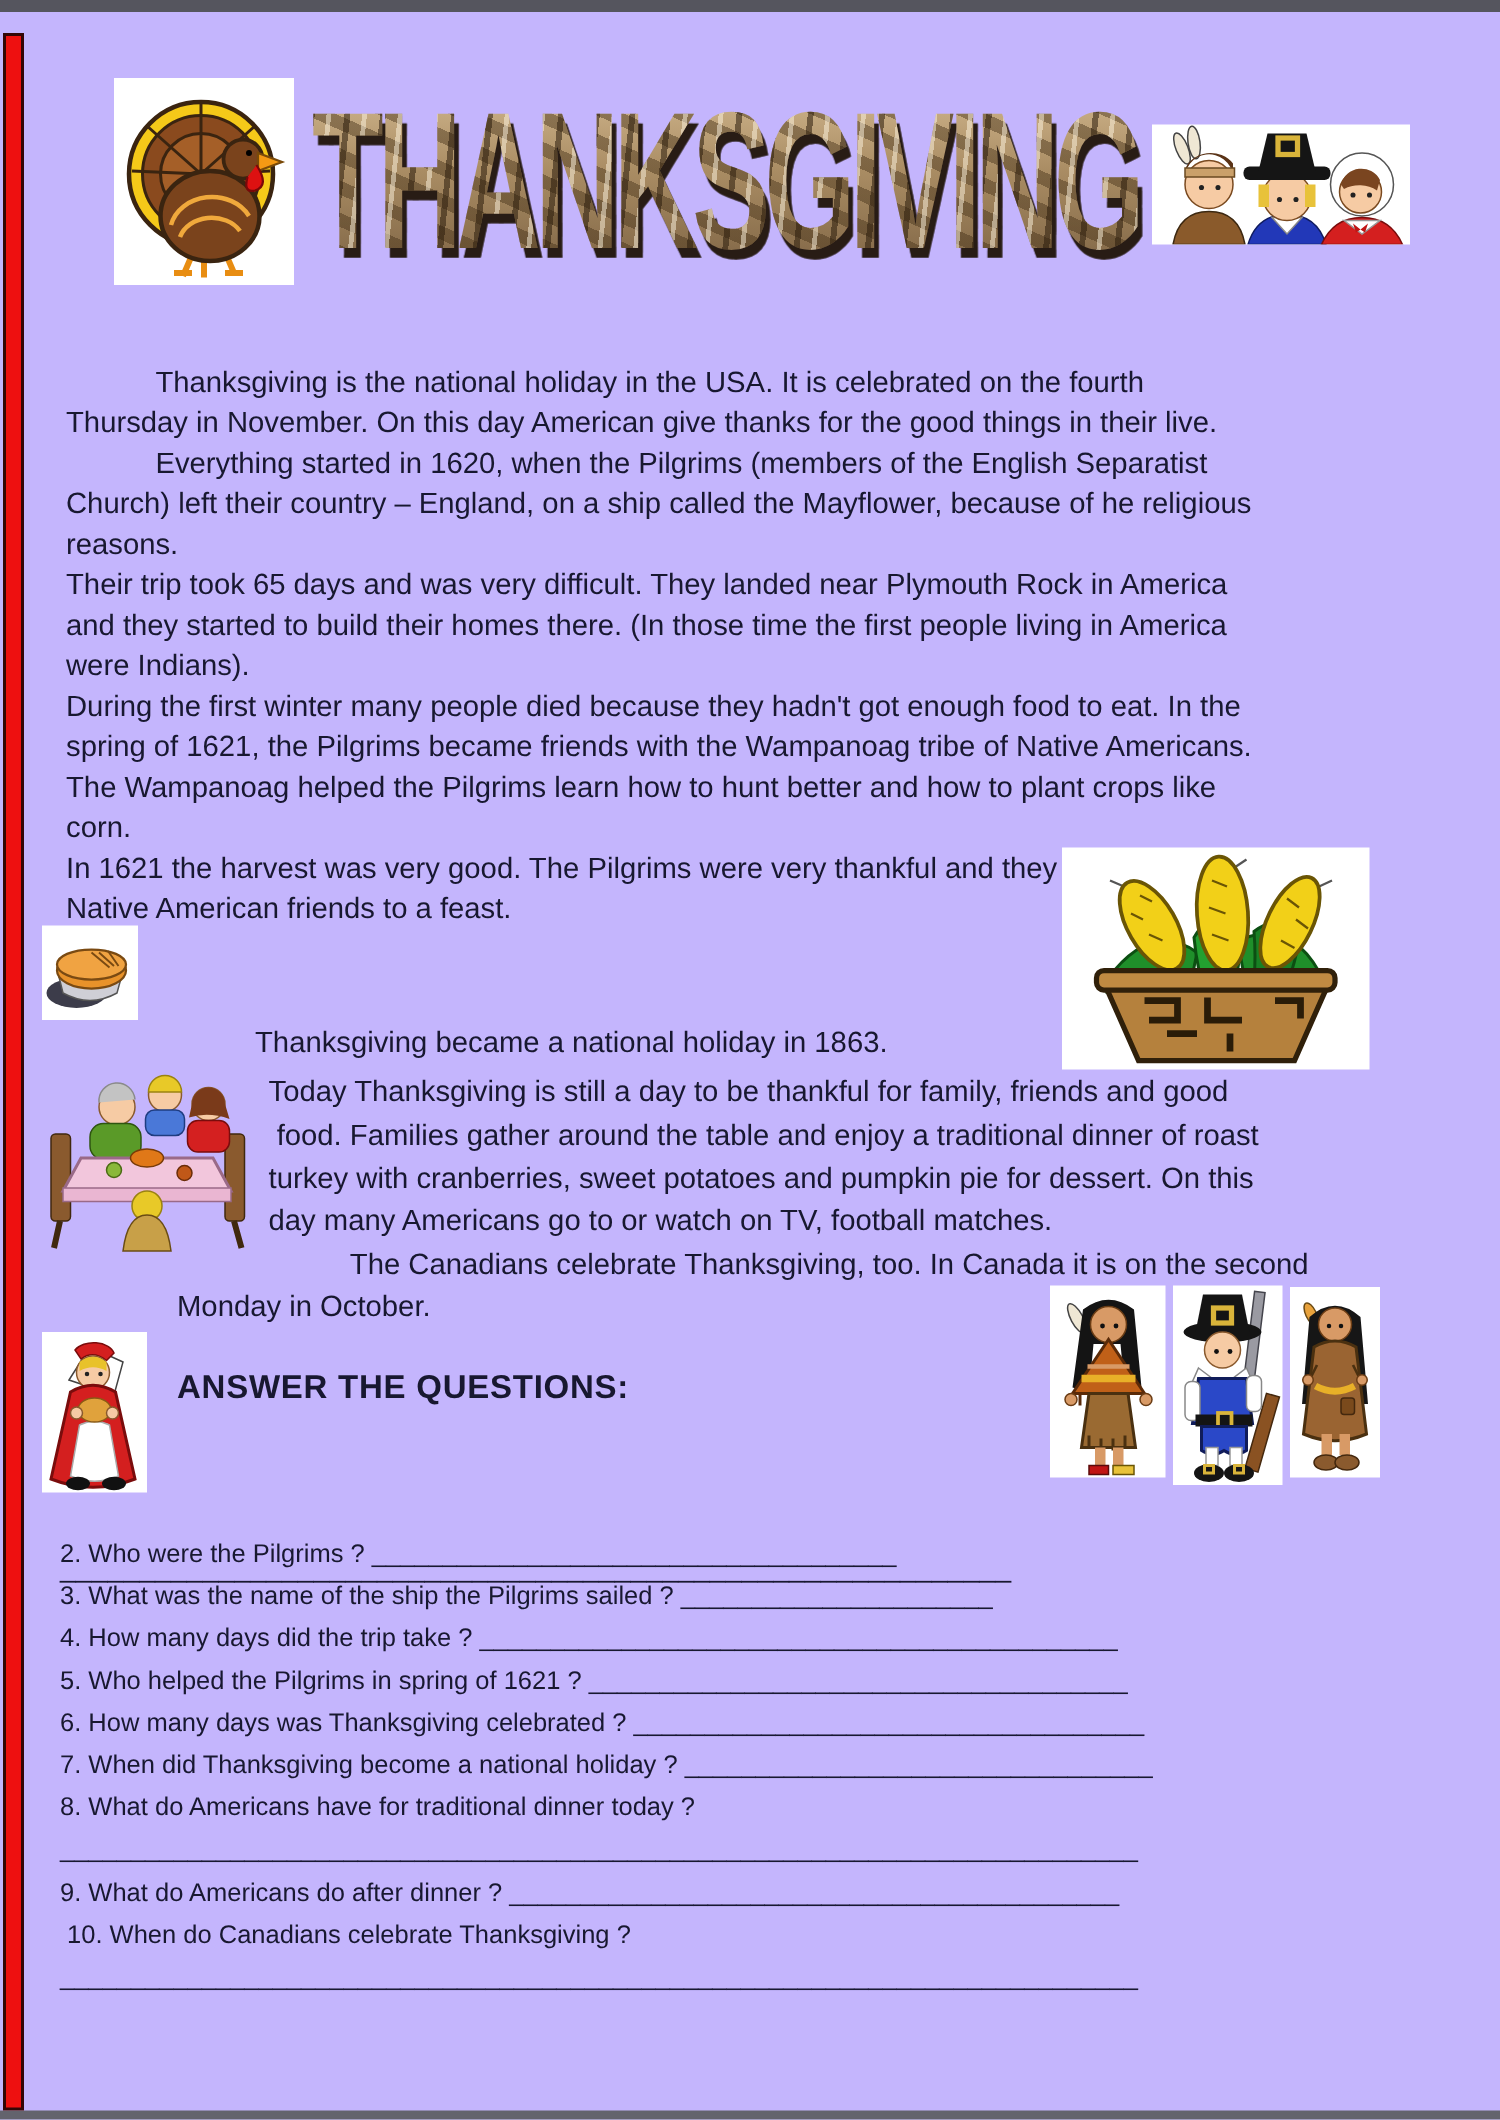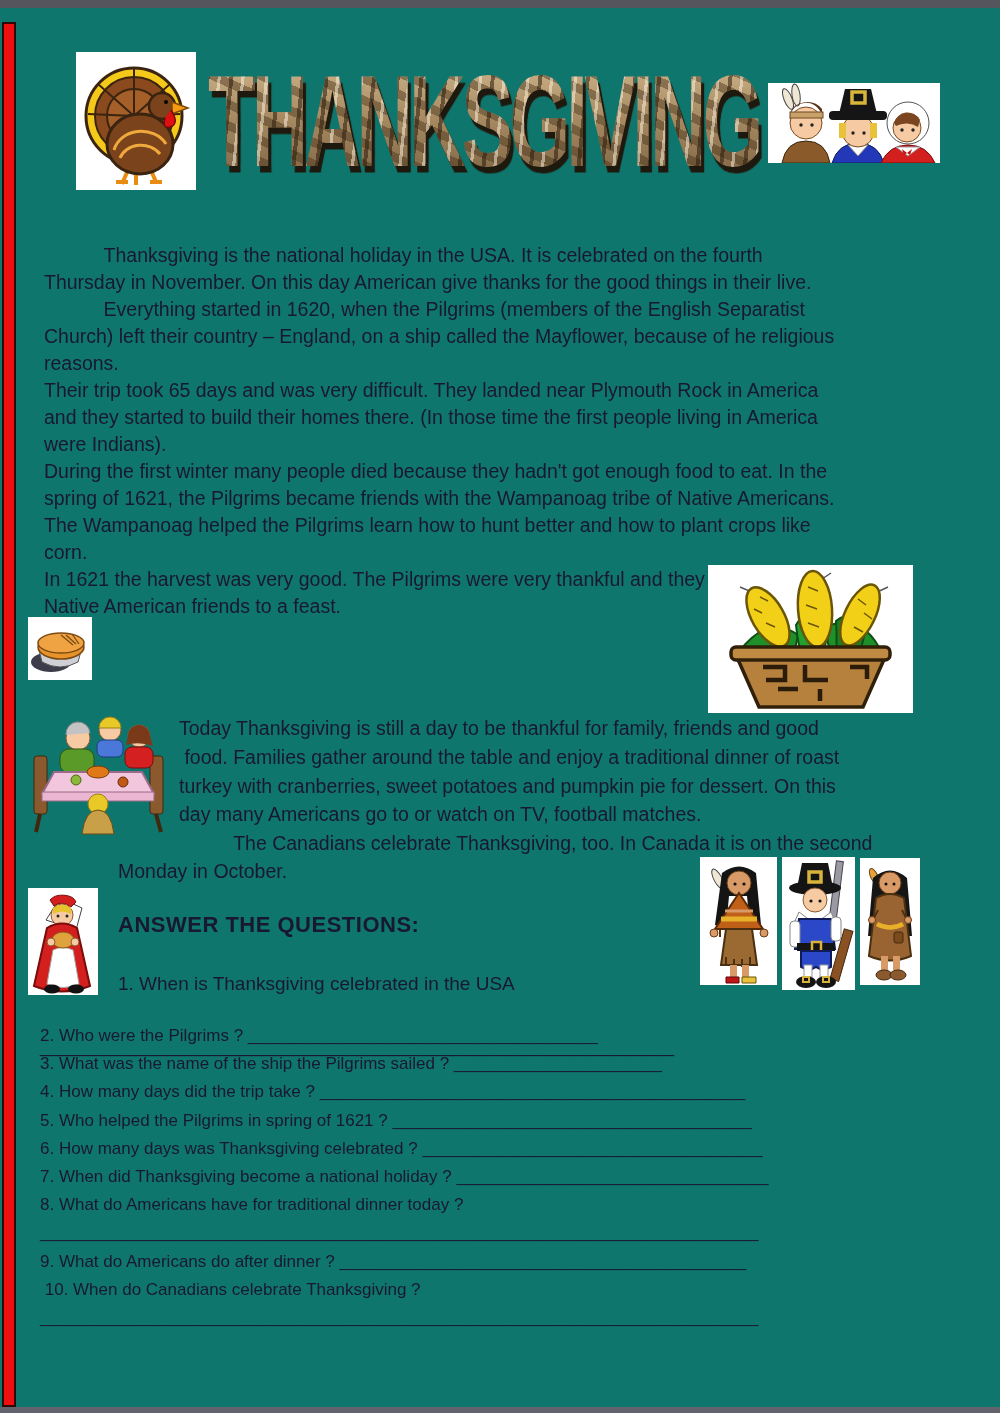--- a/index.html
+++ b/index.html
@@ -1,18 +1,18 @@
 <!DOCTYPE html>
 <html><head>
 <meta charset="utf-8">
 <style>
   html,body { margin:0; padding:0; background:#9a9aa6; }
   .page {
     position:relative; width:1000px; height:1413px; margin:0 auto;
-    background:#0f766e; overflow:hidden;
+    background:#c4b5fd; overflow:hidden;
     font-family:"Liberation Sans", sans-serif; color:#181830;
   }
   .edge-bar { position:absolute; left:0; width:1000px; background:#55555e; }
   .edge-top { top:0; height:8px; }
   .edge-bottom { top:1407px; height:6px; background:#63636d; }
   .red-stripe {
     position:absolute; left:2px; top:22px; width:14px; height:1385px;
     background:#ee1010; border:2px solid #330606; box-sizing:border-box;
   }
   .img-box { position:absolute; background:#ffffff; overflow:hidden; }
@@ -128,20 +128,21 @@
   <div class="img-box" style="left:28px; top:617px; width:64px; height:63px;">
     <svg viewBox="0 0 64 63">
       <ellipse cx="23" cy="45" rx="20" ry="10" fill="#3c3c4a"></ellipse>
       <path d="M11 33 q22 15 42 1 l-3 11 q-18 10 -36 0 z" fill="#cfcfd6" stroke="#555"></path>
       <ellipse cx="33" cy="30" rx="23" ry="12" fill="#e8922a" stroke="#7a4a12" stroke-width="1.5"></ellipse>
       <ellipse cx="33" cy="26" rx="23" ry="10" fill="#f0a342" stroke="#7a4a12" stroke-width="1.5"></ellipse>
       <path d="M38 18 l10 9 M44 17 l7 10 M33 18 l12 10" stroke="#7a4a12" stroke-width="1.3" fill="none"></path>
     </svg>
   </div>
 
+  <div class="text b1863">Thanksgiving became a national holiday in 1863.</div>
 
   <div class="img-box" style="left:708px; top:565px; width:205px; height:148px;">
     <svg viewBox="0 0 205 148">
       <path d="M100 30 v-22 M60 34 l-28 -12 M150 36 l30 -14 M105 20 l18 -12" stroke="#555" stroke-width="1.5" fill="none"></path>
       <path d="M30 88 q30 -40 60 -18 l-6 30 q-30 -16 -54 -4 z" fill="#1f8f2a" stroke="#0c4f12" stroke-width="2"></path>
       <path d="M175 90 q-20 -44 -58 -28 l6 32 q26 -14 52 0 z" fill="#1f8f2a" stroke="#0c4f12" stroke-width="2"></path>
       <path d="M88 60 q14 -24 34 -10 q-4 30 -10 56 l-14 2 q-8 -26 -10 -48 z" fill="#23a030" stroke="#0c4f12" stroke-width="2"></path>
       <path d="M128 56 q18 -14 30 6 q-6 34 -22 54 l-10 -8 q4 -28 2 -52 z" fill="#188024" stroke="#0c4f12" stroke-width="2"></path>
       <ellipse cx="60" cy="52" rx="16" ry="33" fill="#f2d018" stroke="#6a5505" stroke-width="2.5" transform="rotate(-30 60 52)"></ellipse>
       <ellipse cx="107" cy="44" rx="17" ry="38" fill="#f2d018" stroke="#6a5505" stroke-width="2.5" transform="rotate(-4 107 44)"></ellipse>
@@ -275,21 +276,20 @@
         </g>
       <circle cx="12" cy="62" r="3.5" fill="#d89a66" stroke="#6a3c14"></circle>
       <circle cx="48" cy="62" r="3.5" fill="#d89a66" stroke="#6a3c14"></circle>
       <rect x="21" y="98" width="7" height="14" fill="#d89a66"></rect>
       <rect x="33" y="98" width="7" height="14" fill="#d89a66"></rect>
       <ellipse cx="24" cy="117" rx="8" ry="5" fill="#8a5a2e" stroke="#44280e"></ellipse>
       <ellipse cx="38" cy="117" rx="8" ry="5" fill="#8a5a2e" stroke="#44280e"></ellipse>
     </svg>
   </div>
 
-  <div class="text q1">1. When is Thanksgiving celebrated in the USA</div>
   <div class="text q1line">____________________________________________________________</div>
   <div class="text qs">2. Who were the Pilgrims ? _____________________________________
 3. What was the name of the ship the Pilgrims sailed ? ______________________
 4. How many days did the trip take ? _____________________________________________
 5. Who helped the Pilgrims in spring of 1621 ? ______________________________________
 6. How many days was Thanksgiving celebrated ? ____________________________________
 7. When did Thanksgiving become a national holiday ? _________________________________
 8. What do Americans have for traditional dinner today ?
 ____________________________________________________________________________
 9. What do Americans do after dinner ? ___________________________________________

